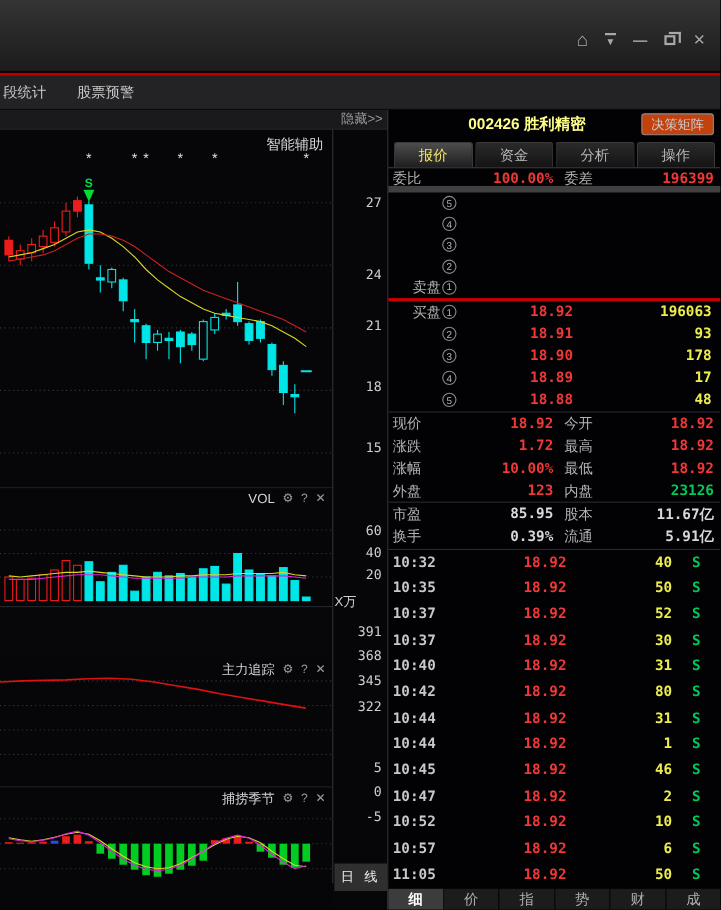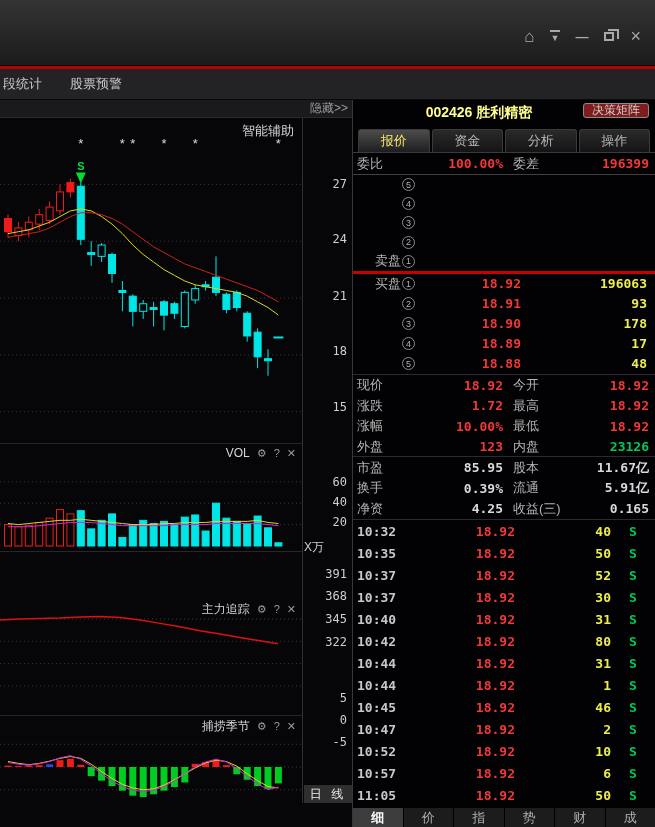--- a/index.html
+++ b/index.html
@@ -44,40 +44,40 @@
     border-bottom:1px solid #26262e;}
   .xaxis-row .xy{position:absolute;top:2px;}
   .left-filler{height:18px;position:relative;background:#101013;}
   .collapse{position:absolute;right:5px;top:0px;color:#9a9a9a;font-size:13px;
     transform:rotate(90deg);letter-spacing:-2px;}
   .axis-strip{position:absolute;top:0;left:302px;width:50px;height:685px;border-left:1px solid #30303a;
     font-size:12px;color:#cfcfcf;background:#060609;z-index:3;}
   .axis-strip .lbl{position:absolute;right:5px;transform:translateY(-50%);
     font-family:"DejaVu Sans Mono",monospace;}
   .axis-strip .lbl.leftpos{right:auto;left:1px;font-family:"Liberation Sans",sans-serif;}
-  .period-btn{position:absolute;left:1px;top:667px;width:48px;height:18px;background:#2f2f2f;
+  .period-btn{position:absolute;left:1px;top:667px;width:48px;height:25px;background:#2f2f2f;
     color:#eee;display:flex;align-items:center;justify-content:center;font-size:12px;letter-spacing:3px;}
 
   
   .right{width:303px;background:#020204;border-left:1px solid #36363e;display:flex;
     flex-direction:column;font-size:13px;}
   .rp-header{height:26px;position:relative;flex:none;}
   .rp-title{position:absolute;left:30px;right:80px;top:4px;text-align:center;color:#ffff8c;
     font-weight:bold;font-size:14px;white-space:nowrap;}
-  .matrix-btn{position:absolute;right:6px;top:3px;height:15px;padding:0 8px;border:1px solid #8a8a8a;
-    border-radius:3px;background:#7f1d1d;color:#ccc;font-size:12px;display:flex;align-items:center;}
+  .matrix-btn{position:absolute;right:6px;top:3px;height:20px;padding:0 8px;border:1px solid #8a8a8a;
+    border-radius:3px;background:#c2410c;color:#ccc;font-size:12px;display:flex;align-items:center;}
   .rp-tabs{height:27px;display:flex;gap:2px;padding:3px 5px 0 5px;border-bottom:1px solid #3a3a42;flex:none;}
   .rp-tab{flex:1;display:flex;align-items:center;justify-content:center;
     background:linear-gradient(#2a2a2a,#141414);border:1px solid #3a3a3a;border-bottom:none;
     border-radius:3px 3px 0 0;color:#b8b8b8;font-size:13px;}
   .rp-tab.active{background:linear-gradient(#4d4d4d,#1e1e1e);color:#f5e968;}
   .grid4{display:grid;grid-template-columns:60px 86px 82px 1fr;align-items:center;
     padding:0 6px 0 4px;}
   .grid4 .v{text-align:right;}
-  .weibi{height:22px;border-bottom:1px solid #404040;flex:none;}
+  .weibi{height:22px;border-bottom:6px solid #404040;flex:none;}
   .levels{flex:none;}
   .lrow{display:grid;grid-template-columns:58px 106px 1fr;align-items:center;padding:0 6px 0 4px;}
   .sell .lrow{height:19.2px;}
   .buy .lrow{height:20px;}
   .lvl-label{display:flex;justify-content:flex-end;align-items:center;gap:1px;color:#b4b4b4;}
   .circ{display:inline-flex;width:13px;height:13px;border:1px solid #8a8a8a;border-radius:50%;
     font-size:9px;align-items:center;justify-content:center;color:#b4b4b4;flex:none;}
   .lrow .p{text-align:right;}
   .lrow .vv{text-align:right;padding-right:2px;}
   .red-sep{height:3px;background:#c80000;flex:none;}
@@ -298,21 +298,21 @@
       <div class="xaxis-row">
         <span class="xy" style="left:54px">2016</span>
         <span class="xy" style="left:271px">2</span>
       </div>
       <div class="left-filler">
         <span class="collapse">»</span>
       </div>
       <div class="axis-strip" id="axis-strip">
         <div class="period-btn">日 线</div>
       <span class="lbl" style="top: 66px;">27</span>
-          <span class="lbl" style="top: 121px;">24</span>
+          <span class="lbl" style="top: 132px;">24</span>
           <span class="lbl" style="top: 178px;">21</span>
           <span class="lbl" style="top: 233px;">18</span>
           <span class="lbl" style="top: 289px;">15</span>
           <span class="lbl" style="top: 364px;">60</span>
           <span class="lbl" style="top: 384px;">40</span>
           <span class="lbl" style="top: 404px;">20</span>
           <span class="lbl leftpos" style="top: 429px;">X万</span>
           <span class="lbl" style="top: 456px;">391</span>
           <span class="lbl" style="top: 478px;">368</span>
           <span class="lbl" style="top: 501px;">345</span>
@@ -454,26 +454,20 @@
           <span class="v num white">85.95</span>
           <span class="lbl-cn" style="padding-left: 10px;">股本</span>
           <span class="v num white">11.67亿</span>
         </div>
         <div class="irow grid4">
           <span class="lbl-cn">换手</span>
           <span class="v num white">0.39%</span>
           <span class="lbl-cn" style="padding-left: 10px;">流通</span>
           <span class="v num white">5.91亿</span>
         </div>
-        <div class="irow grid4">
-          <span class="lbl-cn">净资</span>
-          <span class="v num white">4.25</span>
-          <span class="lbl-cn" style="padding-left: 10px;">收益(三)</span>
-          <span class="v num white">0.165</span>
-        </div>
       </div>
 
     <div class="trades" id="trades">
         <div class="trow">
           <span class="num" style="color: rgb(200, 200, 200);">10:32</span>
           <span class="tp num red">18.92</span>
           <span class="tv num yellow">40</span>
           <span class="ts num green">S</span>
         </div>
         <div class="trow">

